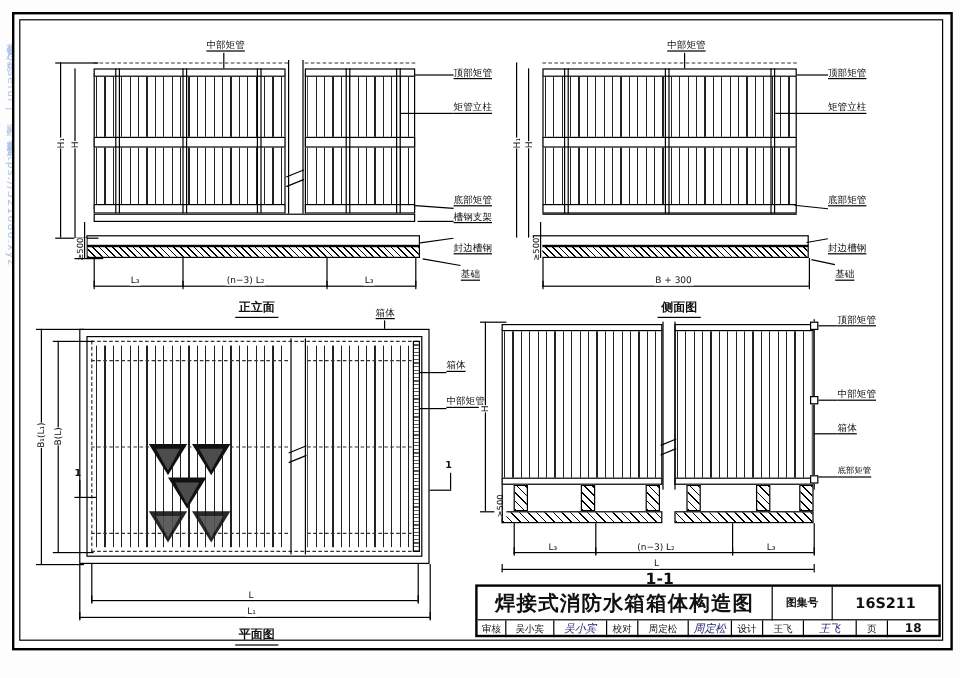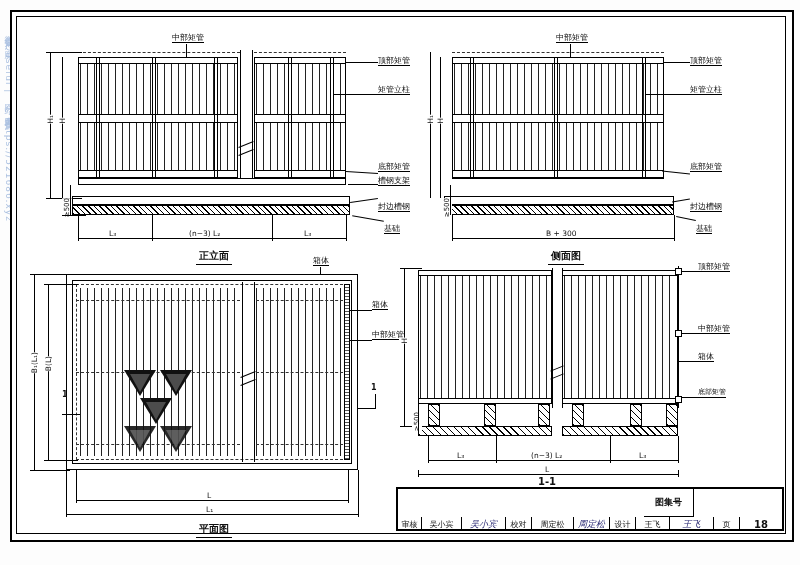--- a/index.html
+++ b/index.html
@@ -48,21 +48,21 @@
   .tb-atlas-lab{position:absolute;left:246px;top:0;width:50px;height:28px;display:flex;align-items:center;justify-content:center;
             font-size:9px;font-weight:bold;border-right:1px solid #000;border-bottom:1px solid #000;box-sizing:border-box;}
   .tb-atlas-val{position:absolute;left:296px;top:0;width:88px;height:28px;display:flex;align-items:center;justify-content:center;
             font-size:12px;font-weight:bold;border-bottom:1px solid #000;box-sizing:border-box;}
   .tb-row{position:absolute;left:0;top:28px;width:384px;height:14px;display:flex;box-sizing:border-box;}
   .tb-cell{height:14px;display:flex;align-items:center;justify-content:center;font-size:8px;border-right:1px solid #000;box-sizing:border-box;white-space:nowrap;}
   .sig{font-family:"DejaVu Serif","Liberation Serif",serif;font-style:italic;font-size:9px;color:#1a1a6a;}
 
   
   .cap{position:absolute;font-size:10px;font-weight:bold;border-bottom:1.5px solid #000;padding:0 3px 1px 3px;white-space:nowrap;}
-  .cap-sm{position:absolute;font-size:10px;font-weight:bold;border-bottom:1.2px solid #000;padding:0 2px 1px 2px;white-space:nowrap;}
+  .cap-sm{position:absolute;font-size:13px;font-weight:bold;border-bottom:1.2px solid #000;padding:0 2px 1px 2px;white-space:nowrap;}
 
   
   .wm{position:absolute;color:#9fb8dd;font-size:9px;white-space:nowrap;opacity:.85;
       writing-mode:vertical-rl;letter-spacing:1px;}
   .wm2{position:absolute;color:#a8c2e6;font-size:9px;white-space:nowrap;opacity:.8;
       writing-mode:vertical-rl;letter-spacing:1px;}
 
   .sectmark{position:absolute;font-size:8px;font-weight:bold;}
   .fanicon{position:absolute;}
 </style>
@@ -386,21 +386,23 @@
     <div class="leader" style="left:682px;top:333px;width:16px;"></div>
 
     <div class="lbl lbl-u" style="left:698px;top:352px;">箱体</div>
     <div class="leader" style="left:678px;top:361px;width:20px;"></div>
 
     <div class="lbl lbl-u tiny" style="left:698px;top:388px;">底部矩管</div>
     <div class="leader" style="left:682px;top:397px;width:16px;"></div>
   </div>
 
   <div class="tb-main">
+    <div class="tb-title">焊接式消防水箱箱体构造图</div>
     <div class="tb-atlas-lab">图集号</div>
+    <div class="tb-atlas-val">16S211</div>
 
     <div class="tb-row">
       <div class="tb-cell" style="width:24px;">审核</div>
       <div class="tb-cell" style="width:40px;">吴小宾</div>
       <div class="tb-cell sig" style="width:44px;">吴小宾</div>
       <div class="tb-cell" style="width:26px;">校对</div>
       <div class="tb-cell" style="width:42px;">周定松</div>
       <div class="tb-cell sig" style="width:36px;">周定松</div>
       <div class="tb-cell" style="width:26px;">设计</div>
       <div class="tb-cell" style="width:34px;">王飞</div>

